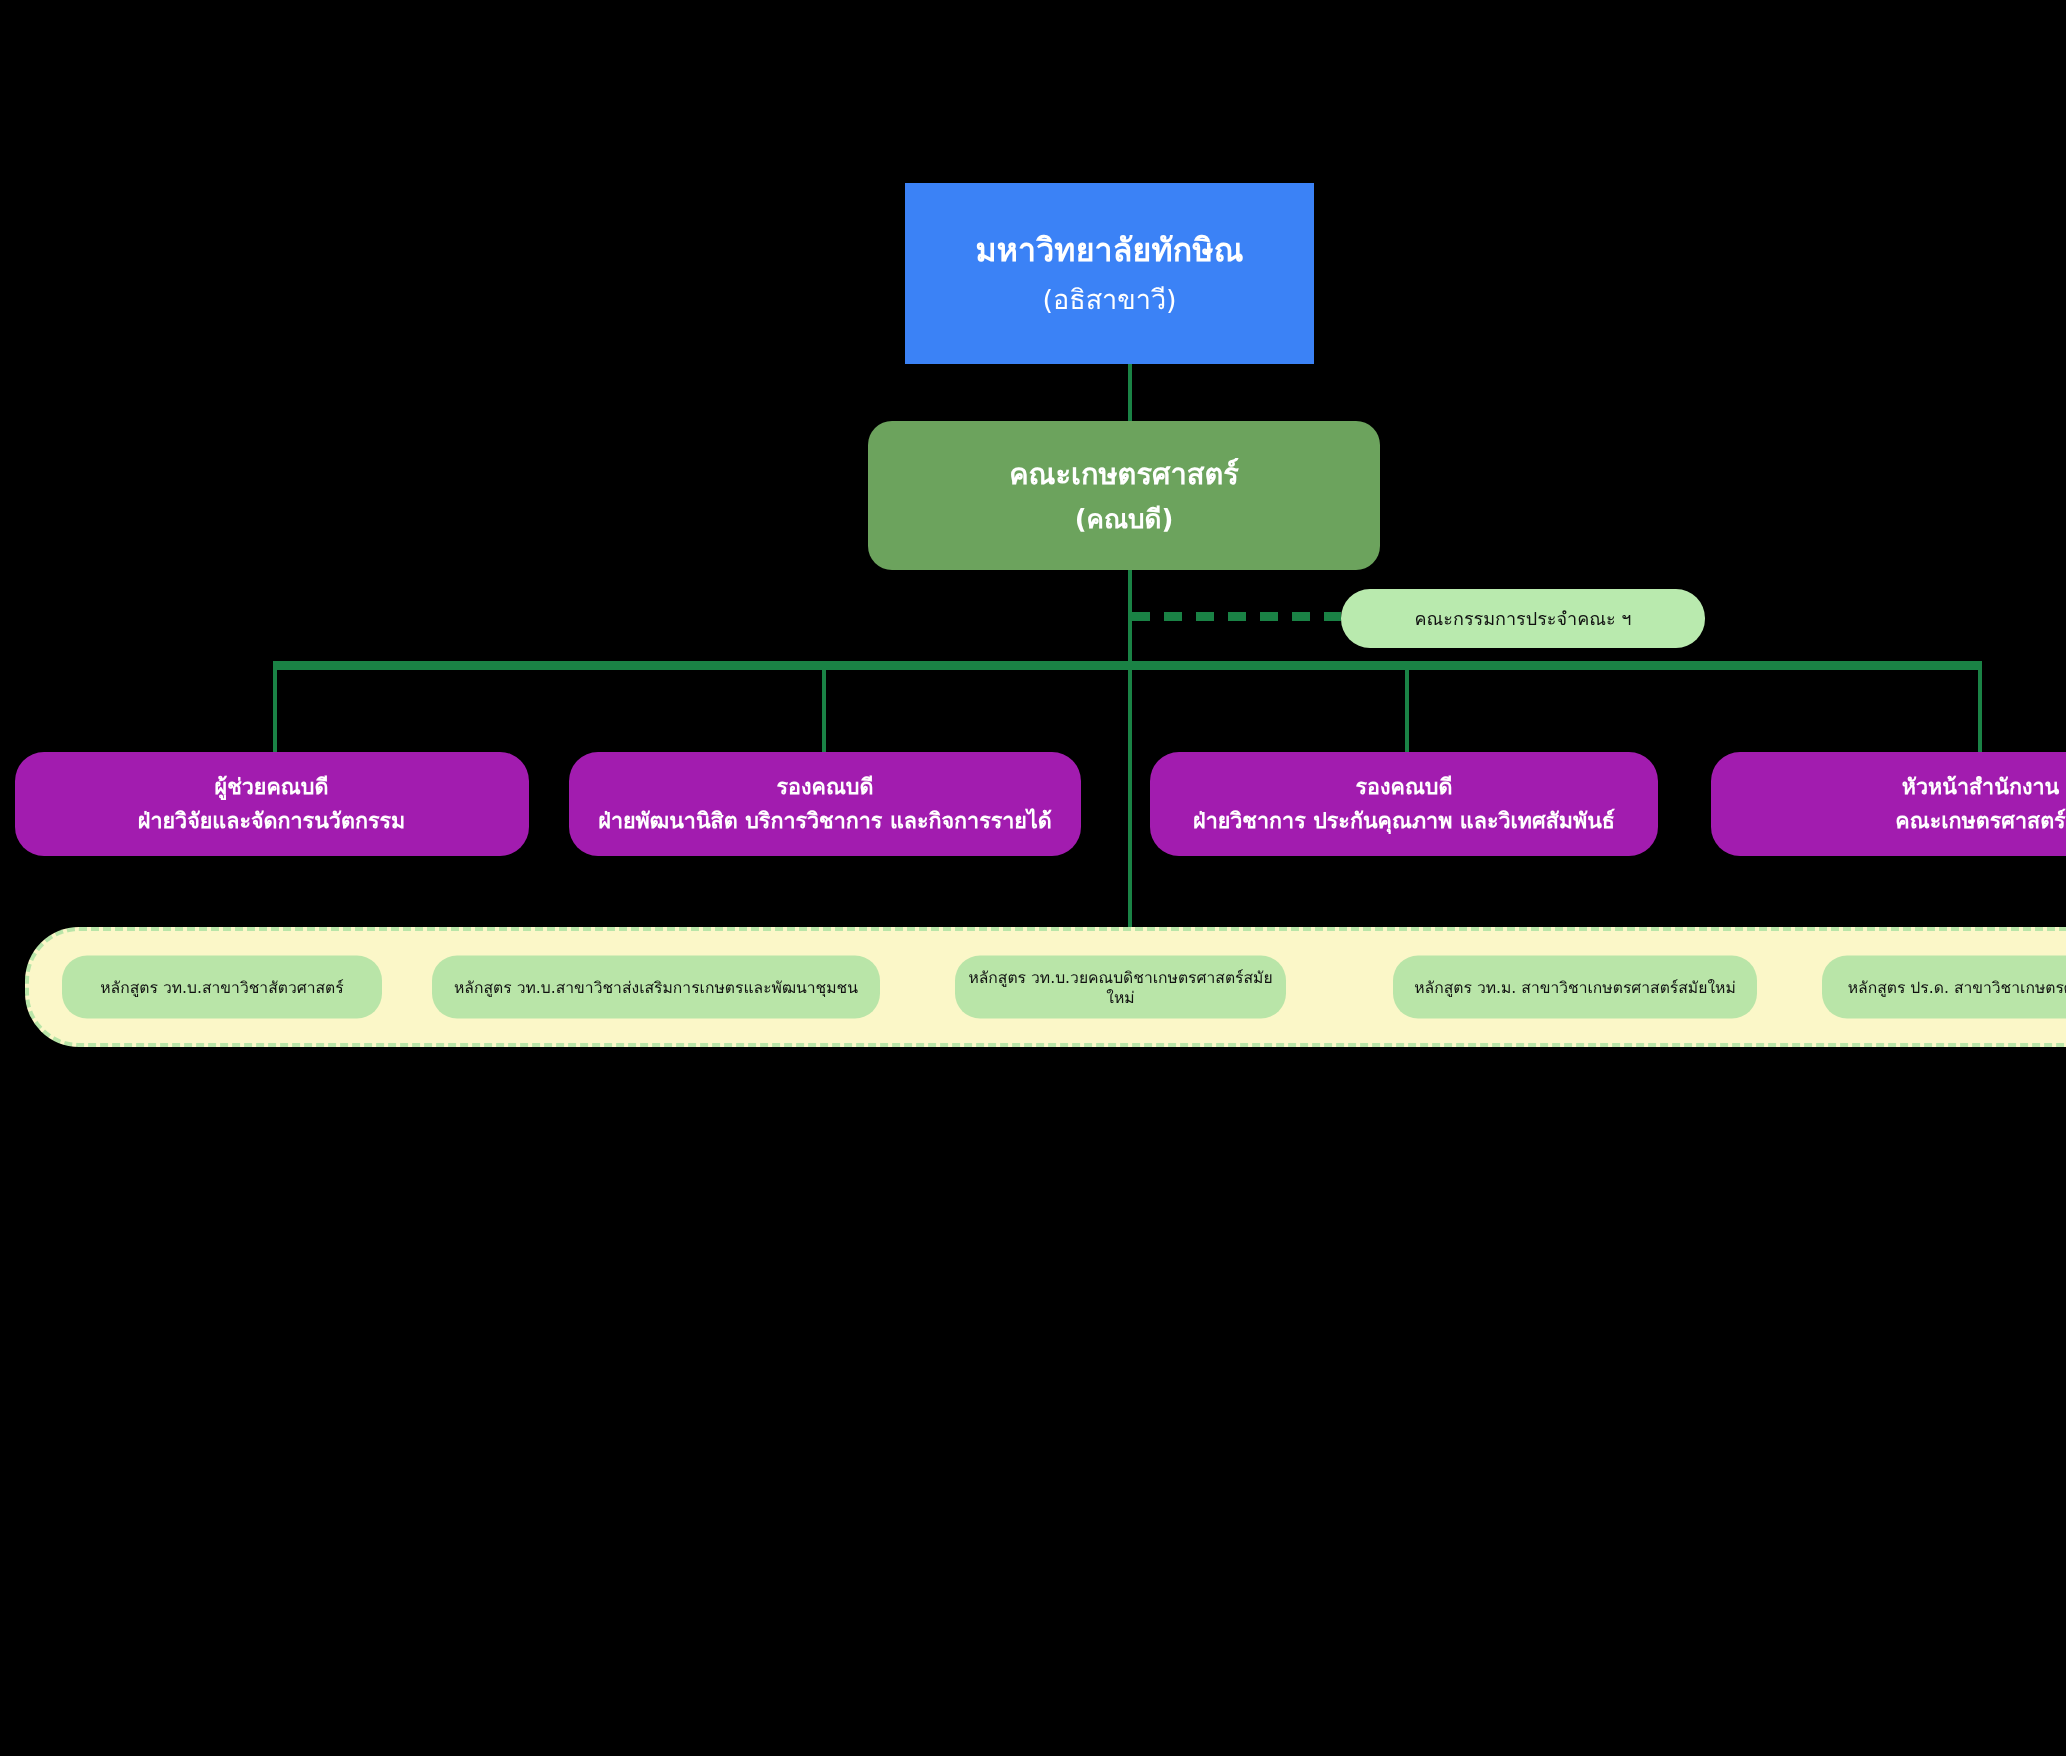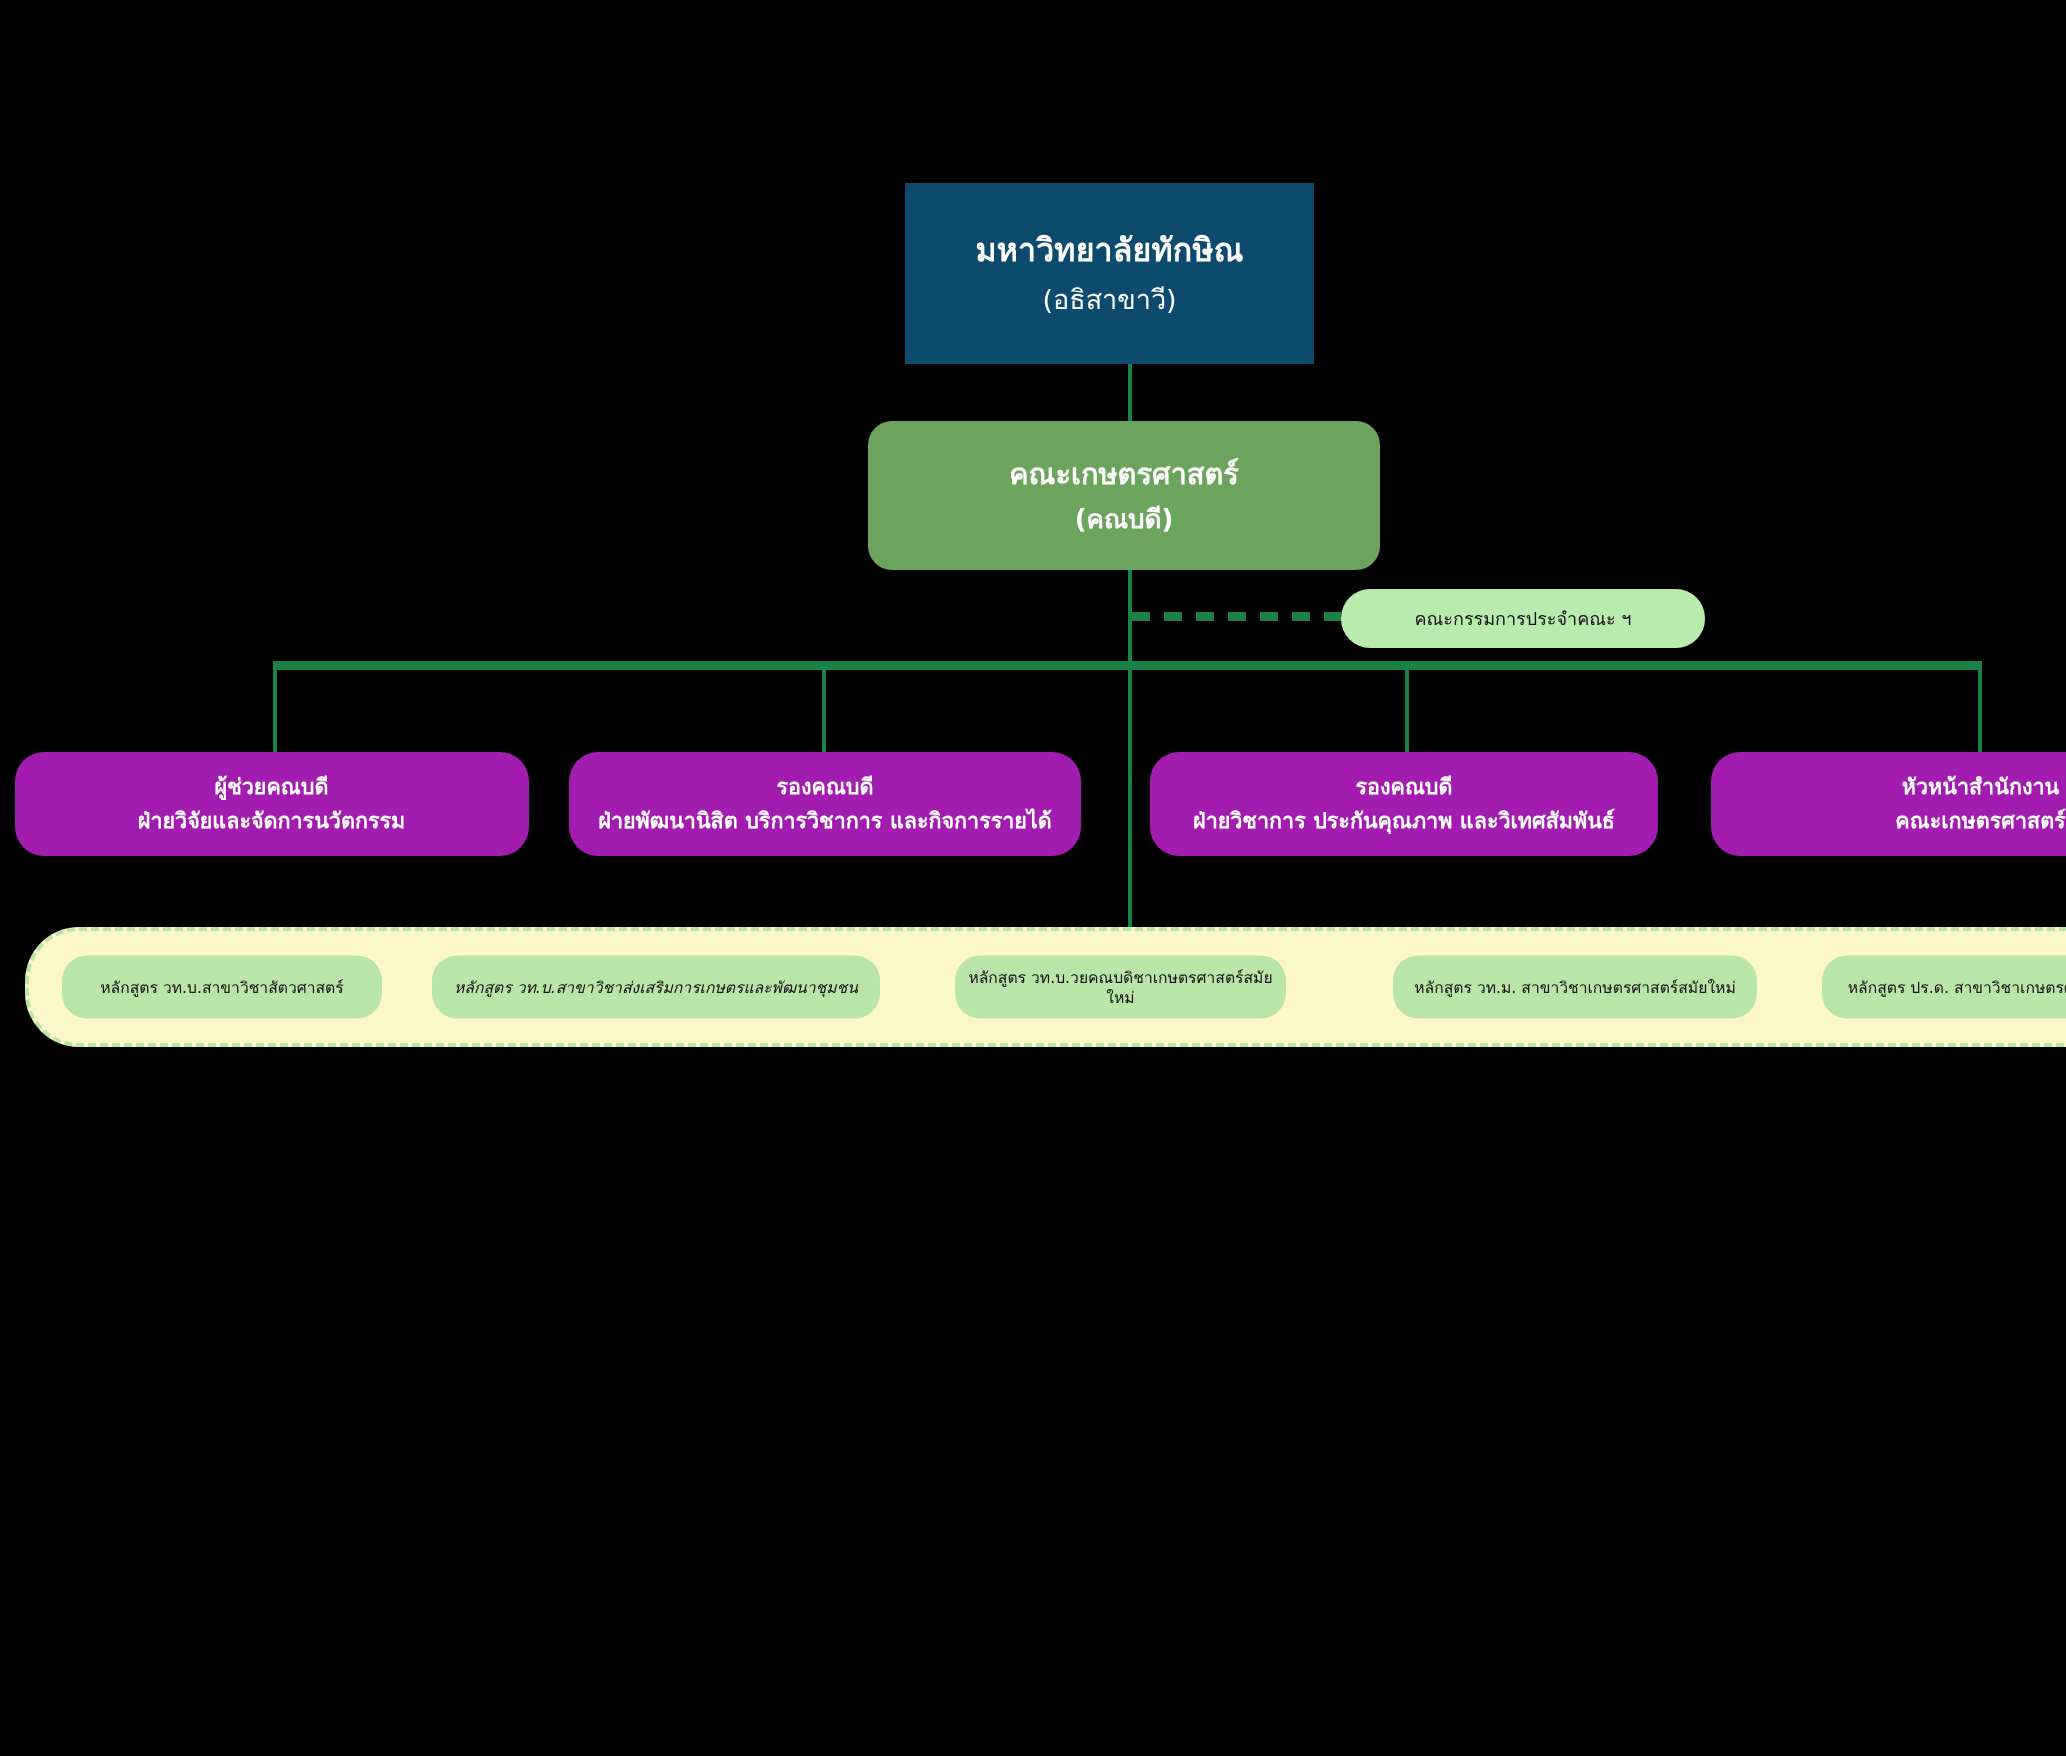--- a/index.html
+++ b/index.html
@@ -39,21 +39,21 @@
     position:absolute;
     display:flex;
     flex-direction:column;
     align-items:center;
     justify-content:center;
     text-align:center;
     line-height:1.32;
   }
 
   .node-university {
-    background:#0c4a6e;
+    background:#3b82f6;
     color:#FFFFFF;
     border-radius:0;
   }
   .node-university .line-main {
     font-size:32px;
     font-weight:bold;
     letter-spacing:0.2px;
   }
   .node-university .line-sub {
     font-size:27px;
@@ -184,21 +184,21 @@
     <div class="line-sub">คณะเกษตรศาสตร์</div>
   </div>
 
   <div class="programs-band" style="left:25px; top:927px; width:2231px; height:120px;">
     <div class="programs-inner">
 
       <div class="program-pill" style="left:33px; width:320px;">
         <span>หลักสูตร วท.บ.สาขาวิชาสัตวศาสตร์</span>
       </div>
 
-      <div class="program-pill" style="left:403px; width:448px;font-style:italic;">
+      <div class="program-pill" style="left:403px; width:448px;">
         <span>หลักสูตร วท.บ.สาขาวิชาส่งเสริมการเกษตรและพัฒนาชุมชน</span>
       </div>
 
       <div class="program-pill" style="left:926px; width:331px;">
         <span>หลักสูตร วท.บ.วยคณบดิชาเกษตรศาสตร์สมัยใหม่</span>
       </div>
 
       <div class="program-pill" style="left:1364px; width:364px;">
         <span>หลักสูตร วท.ม. สาขาวิชาเกษตรศาสตร์สมัยใหม่</span>
       </div>

